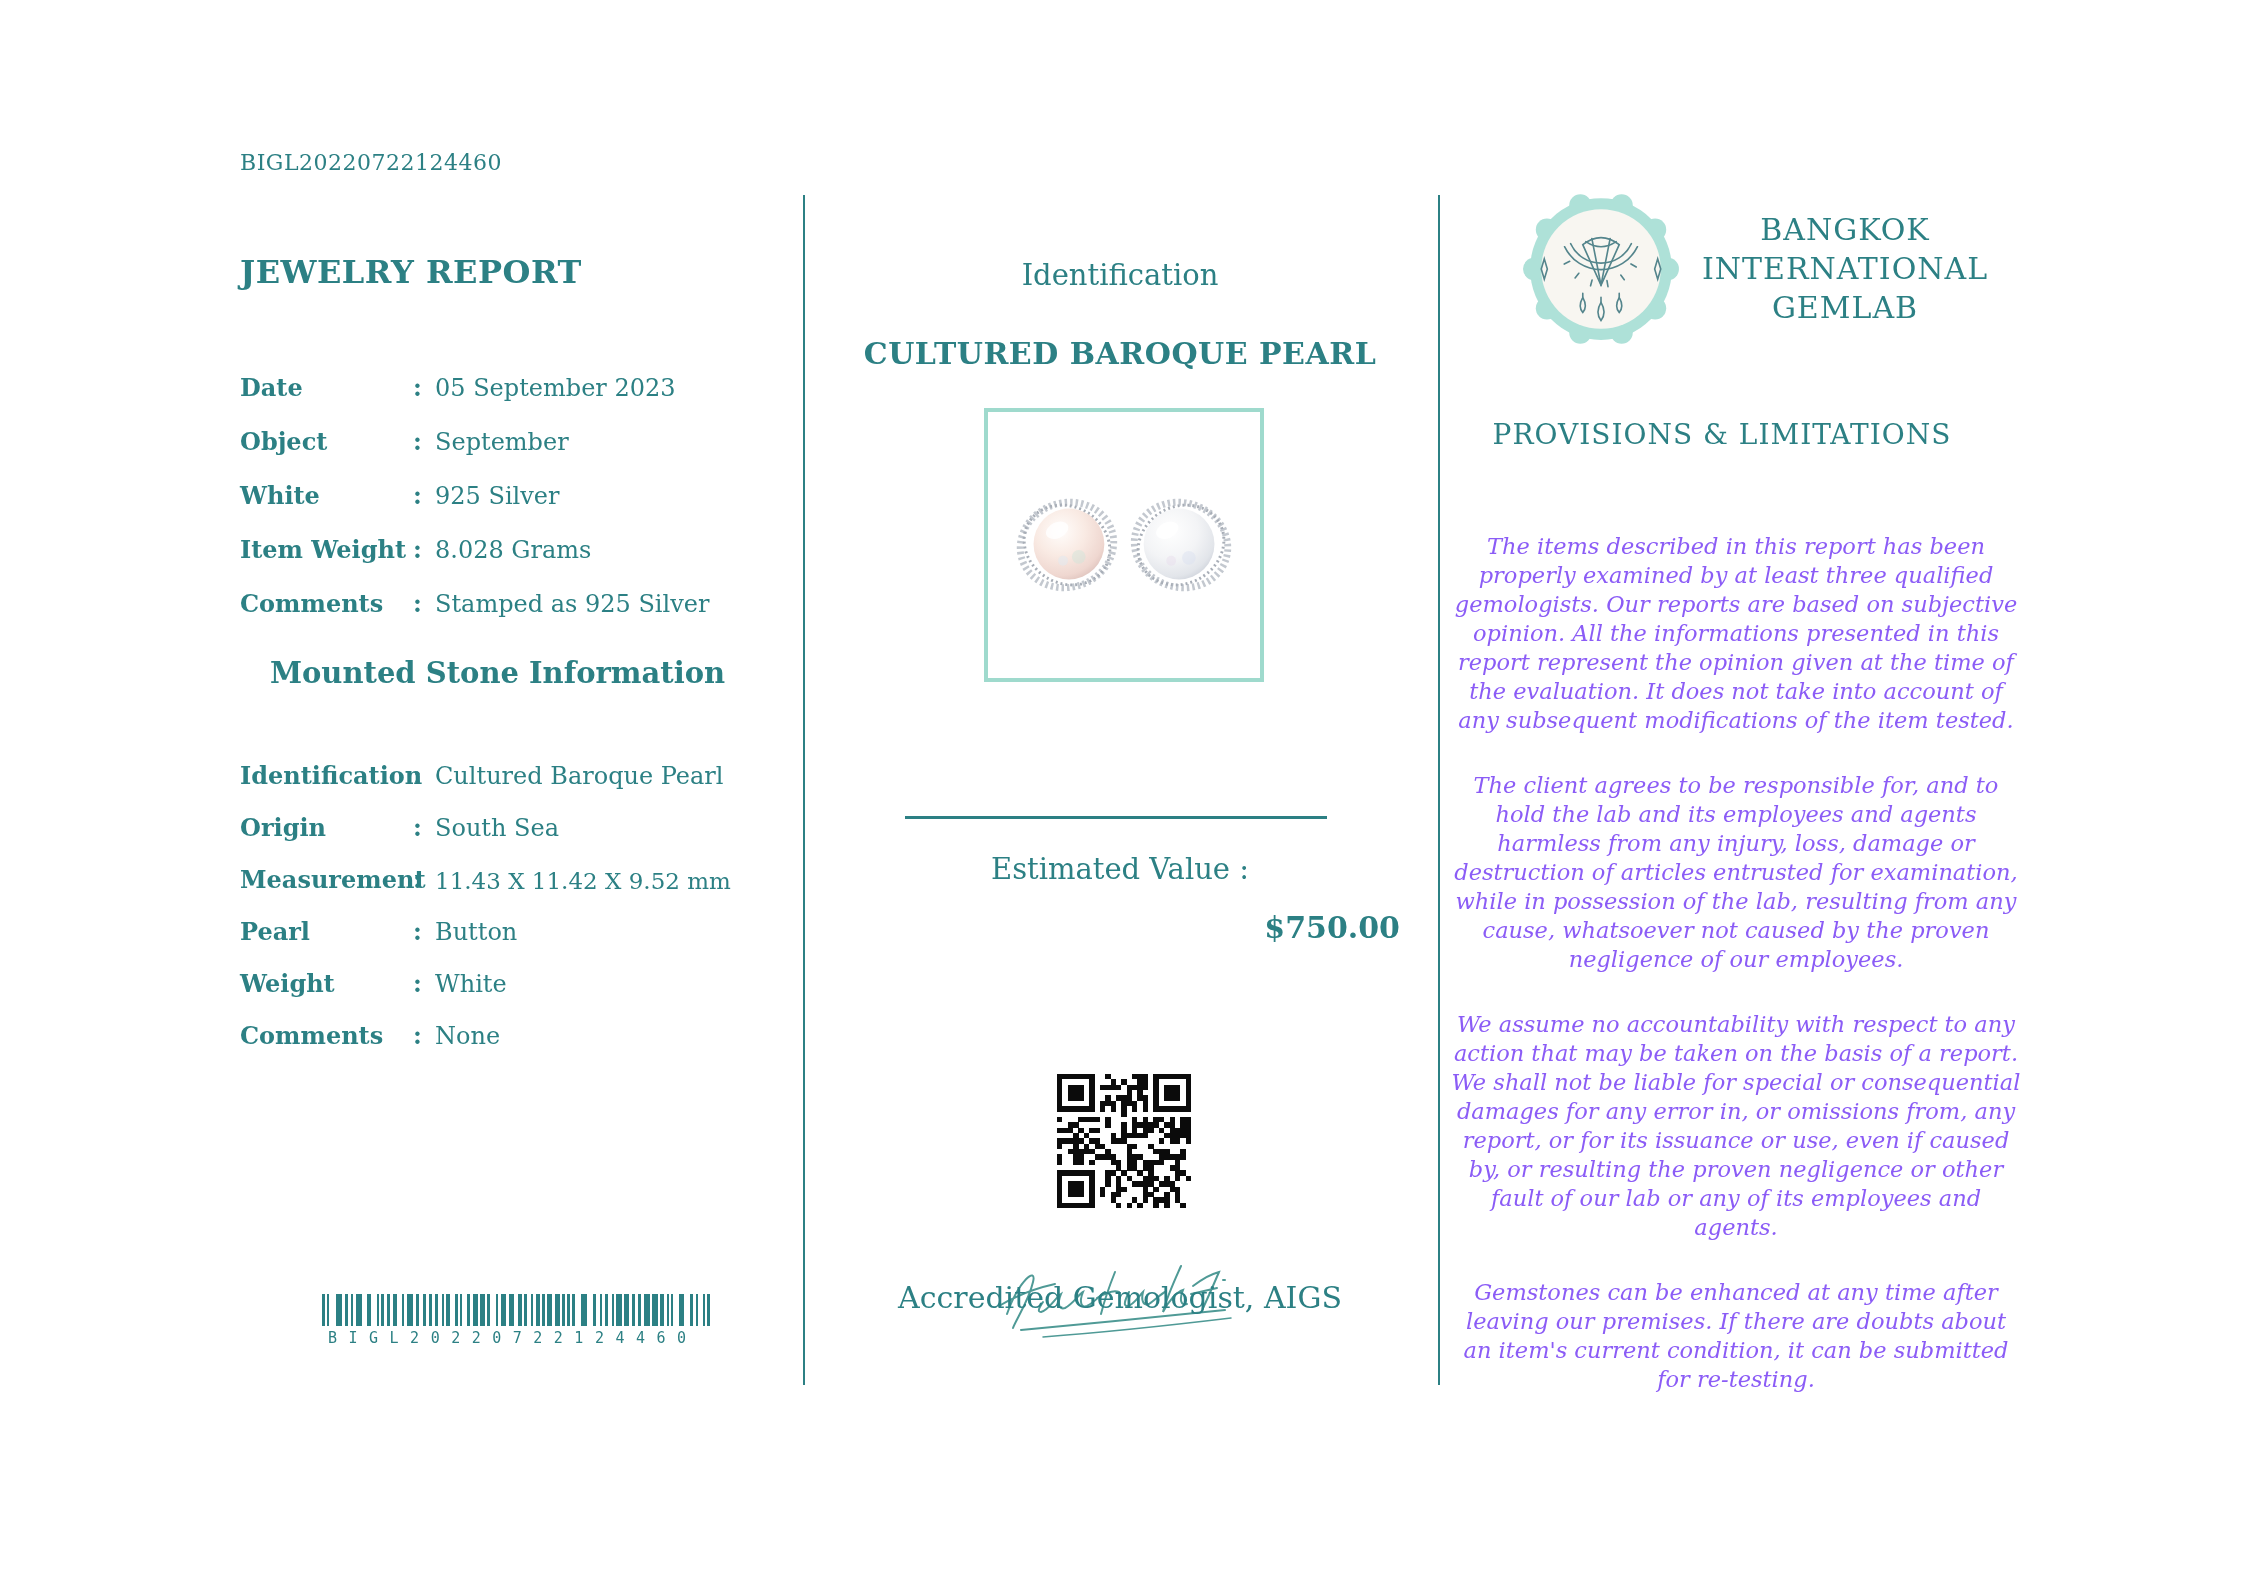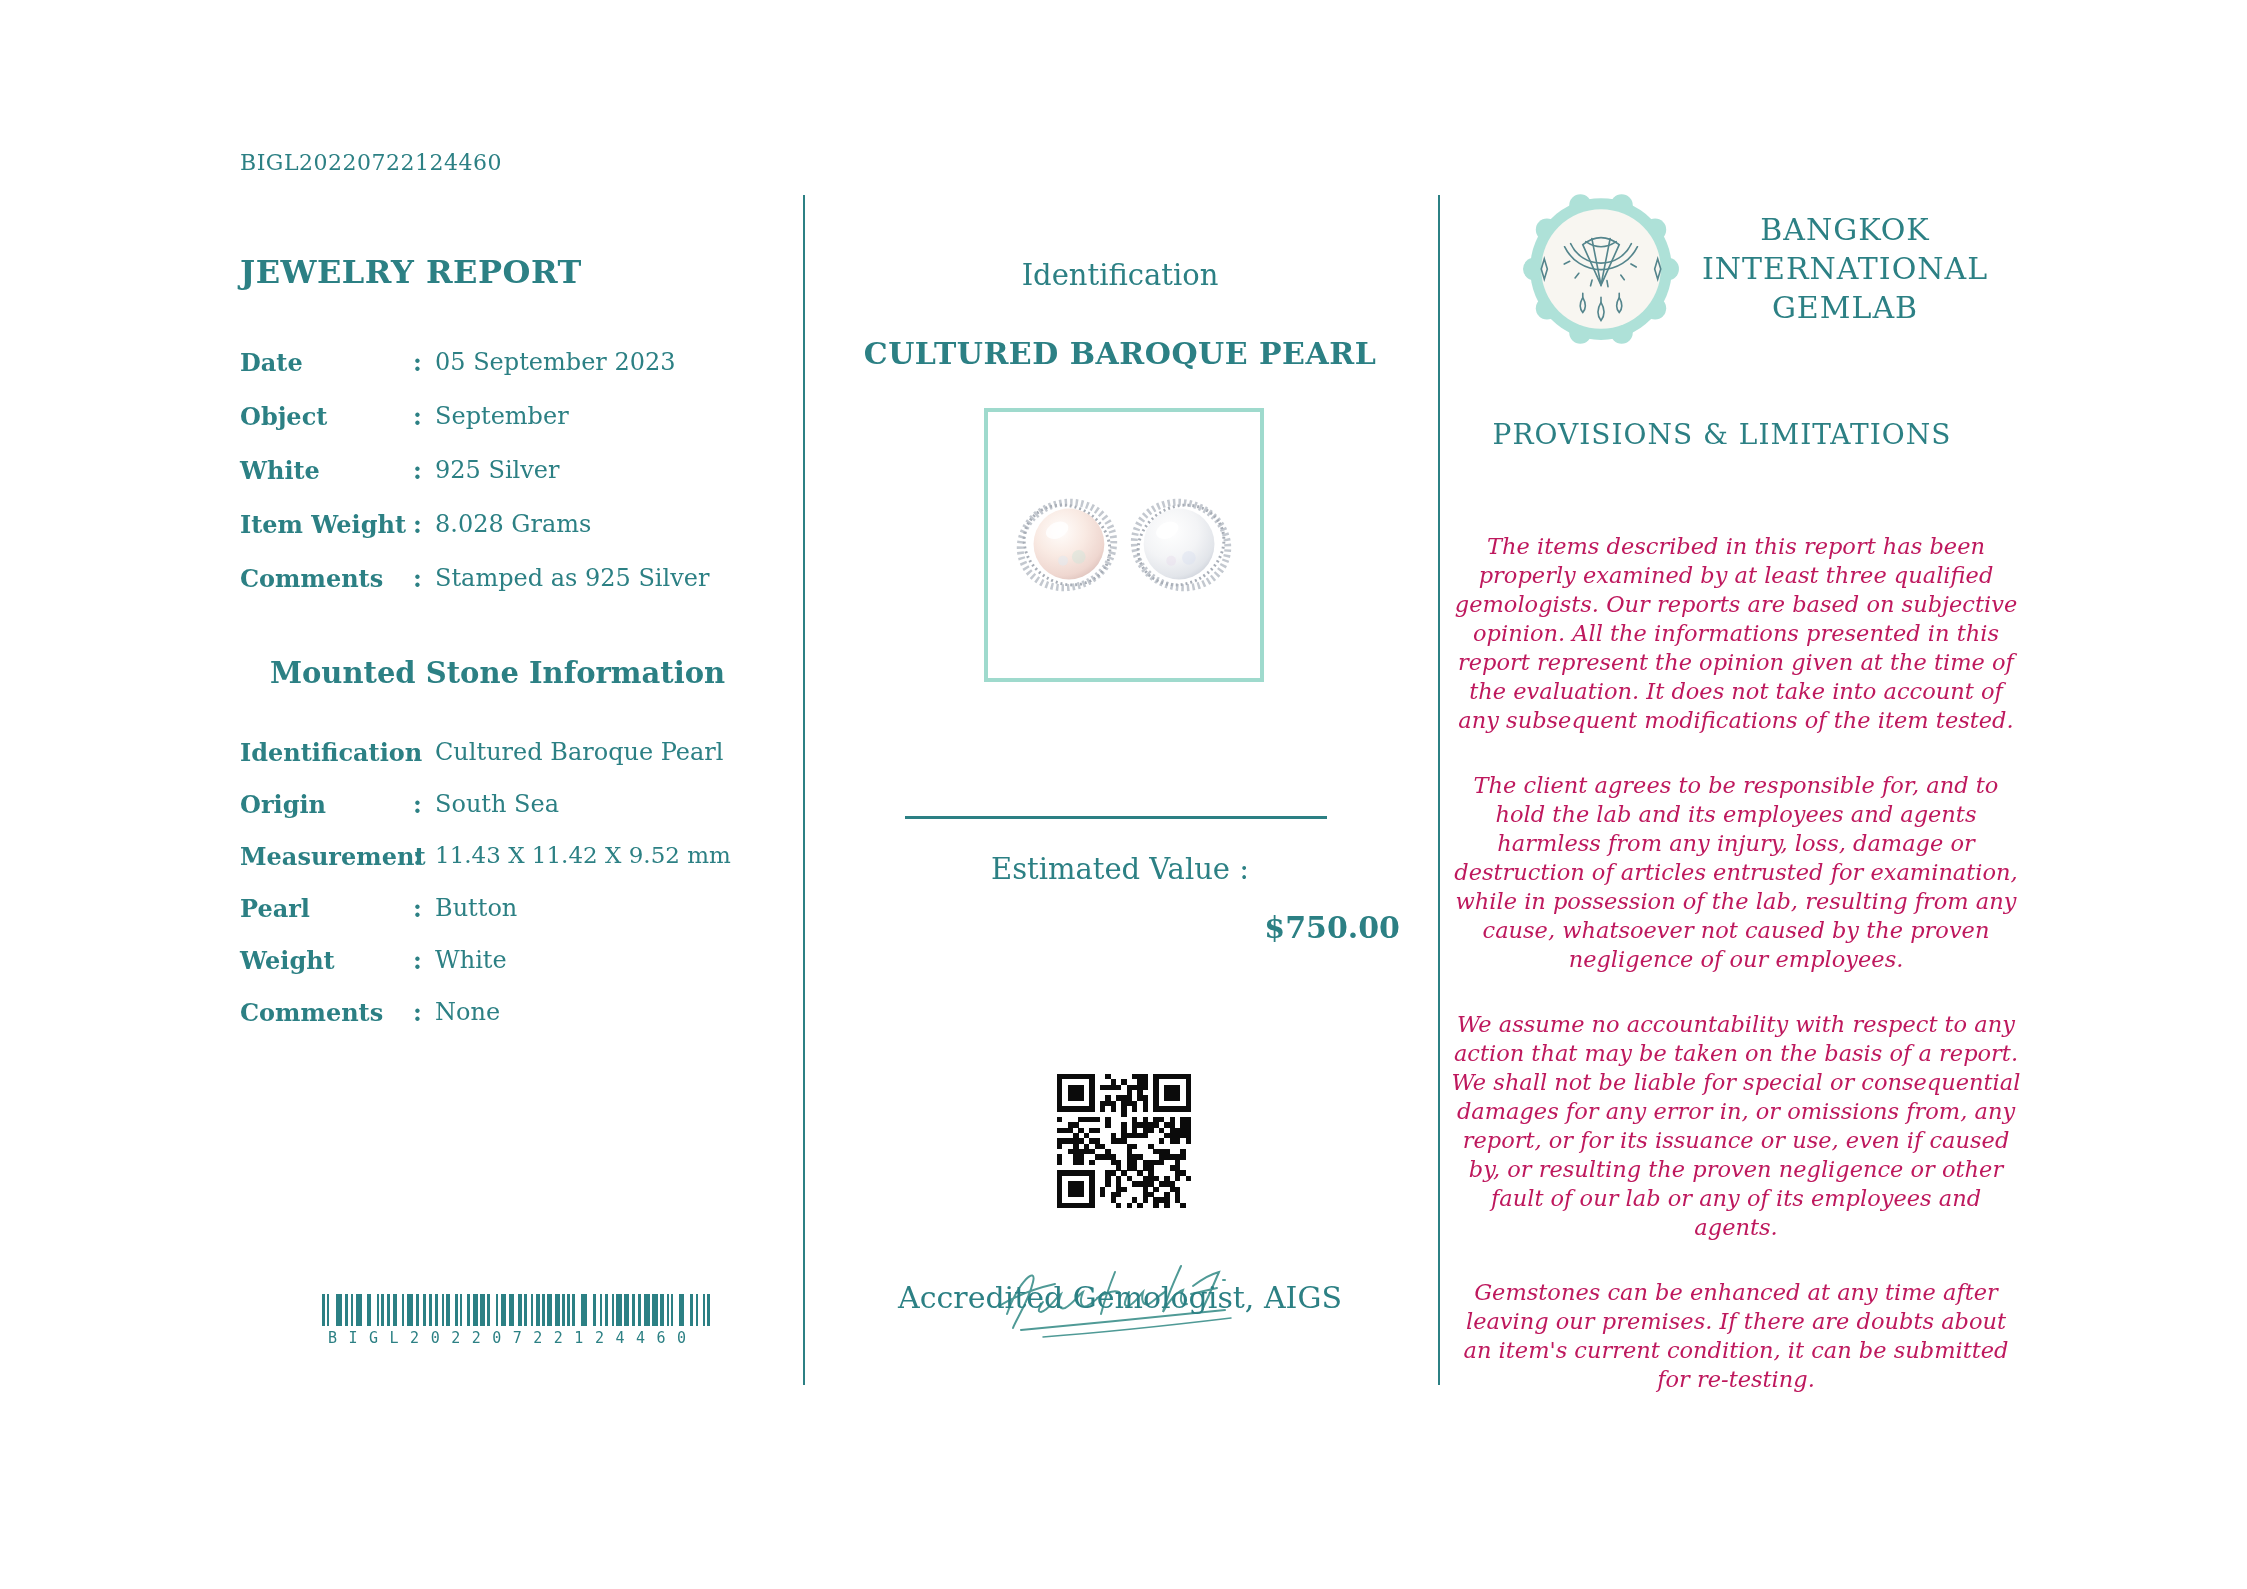--- a/index.html
+++ b/index.html
@@ -9,21 +9,21 @@
   .divider.d1{left:803px;}
   .divider.d2{left:1438px;}
 
   
   .report-id{position:absolute;left:240px;top:150px;font-size:22px;letter-spacing:0.5px;}
   .left-title{position:absolute;left:240px;top:253px;width:515px;text-align:left;
               font-size:32px;font-weight:bold;letter-spacing:0.5px;}
   .fgroup{position:absolute;left:240px;width:540px;}
   .fgroup.g1{top:348px;}
   .fgroup.g2{top:738px;}
-  .frow{display:flex;align-items:flex-start;}
+  .frow{display:flex;align-items:flex-end;}
   .g1 .frow{height:54px;}
   .g2 .frow{height:52px;}
   .flabel{font-weight:bold;width:173px;flex:0 0 173px;font-size:24px;}
   .fcolon{width:22px;flex:0 0 22px;font-weight:bold;font-size:24px;}
   .fvalue{font-size:24px;white-space:nowrap;}
   .g2 .frow:nth-child(3) .fvalue{font-size:23px;}
   .mounted-title{position:absolute;left:240px;top:656px;width:515px;text-align:center;
                  font-size:29px;font-weight:bold;}
   .barcode{position:absolute;left:322px;top:1294px;width:390px;}
   .barcode svg{display:block;}
@@ -44,21 +44,21 @@
   .signature{position:absolute;left:985px;top:1250px;width:270px;height:100px;}
   .signer-title{position:absolute;left:840px;top:1280px;width:560px;text-align:center;font-size:30px;}
 
   
   .logo{position:absolute;left:1520px;top:188px;width:162px;height:162px;}
   .brand{position:absolute;left:1690px;top:210px;width:310px;text-align:center;
          font-size:30px;line-height:39px;letter-spacing:1px;white-space:pre-line;}
   .provisions-title{position:absolute;left:1432px;top:418px;width:580px;text-align:center;
                     font-size:28px;letter-spacing:1px;}
   .provisions{position:absolute;left:1450px;top:532px;width:572px;text-align:center;}
-  .provisions p{margin:0 0 36px 0;font-style:italic;font-size:22.5px;line-height:29px;color:#be185d;}
+  .provisions p{margin:0 0 36px 0;font-style:italic;font-size:22.5px;line-height:29px;color:#8b5cf6;}
 </style>
 </head>
 <body>
 
 <div class="page">
 
   <div class="divider d1"></div>
   <div class="divider d2"></div>
 
   <div class="report-id">BIGL20220722124460</div>

